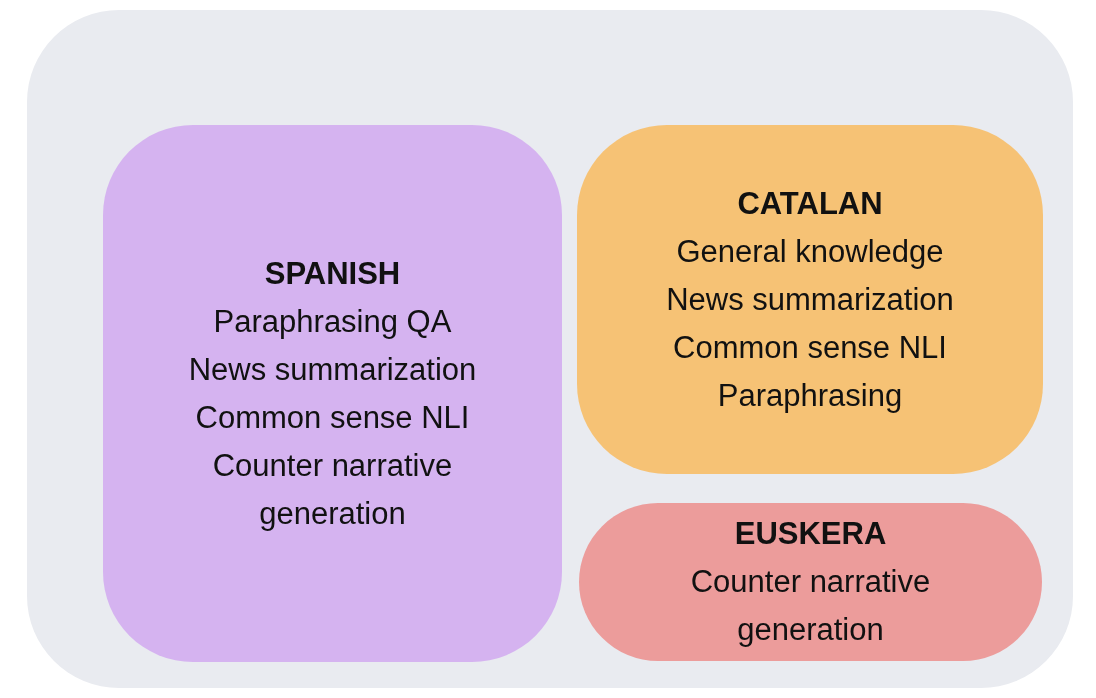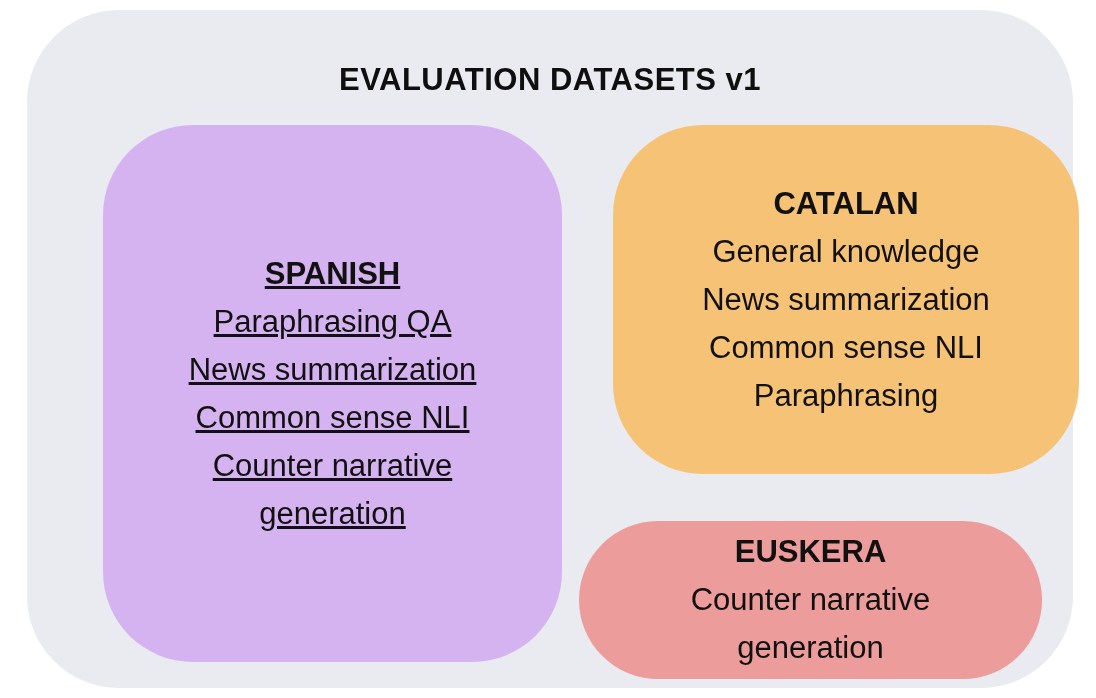--- a/index.html
+++ b/index.html
@@ -67,40 +67,38 @@
     width: 466px;
     height: 349px;
     border-radius: 90px;
   }
   .card-euskera {
     left: 552px;
     top: 493px;
     width: 463px;
     height: 158px;
     border-radius: 83px;
-    margin-top: 18px;
   }
 </style>
 </head>
 <body>
 
 <div class="canvas">
   <div class="container" style="background-color: rgb(233, 235, 240);">
 
-    <div class="title">EVALUATION DATASETS v1</div>
 
-    <div class="card card-spanish" style="background-color: rgb(213, 179, 240); text-decoration: underline;">
+    <div class="card card-spanish" style="background-color: rgb(213, 179, 240);">
       <div class="card-title">SPANISH</div>
       <div class="item">Paraphrasing QA</div>
       <div class="item">News summarization</div>
       <div class="item">Common sense NLI</div>
       <div class="item">Counter narrative generation</div>
     </div>
 
-    <div class="card card-catalan" style="background-color: rgb(246, 194, 117); margin-left: 36px;">
+    <div class="card card-catalan" style="background-color: rgb(246, 194, 117);">
       <div class="card-title">CATALAN</div>
       <div class="item">General knowledge</div>
       <div class="item">News summarization</div>
       <div class="item">Common sense NLI</div>
       <div class="item">Paraphrasing</div>
     </div>
 
     <div class="card card-euskera" style="background-color: rgb(236, 156, 155);">
       <div class="card-title">EUSKERA</div>
       <div class="item">Counter narrative generation</div>

